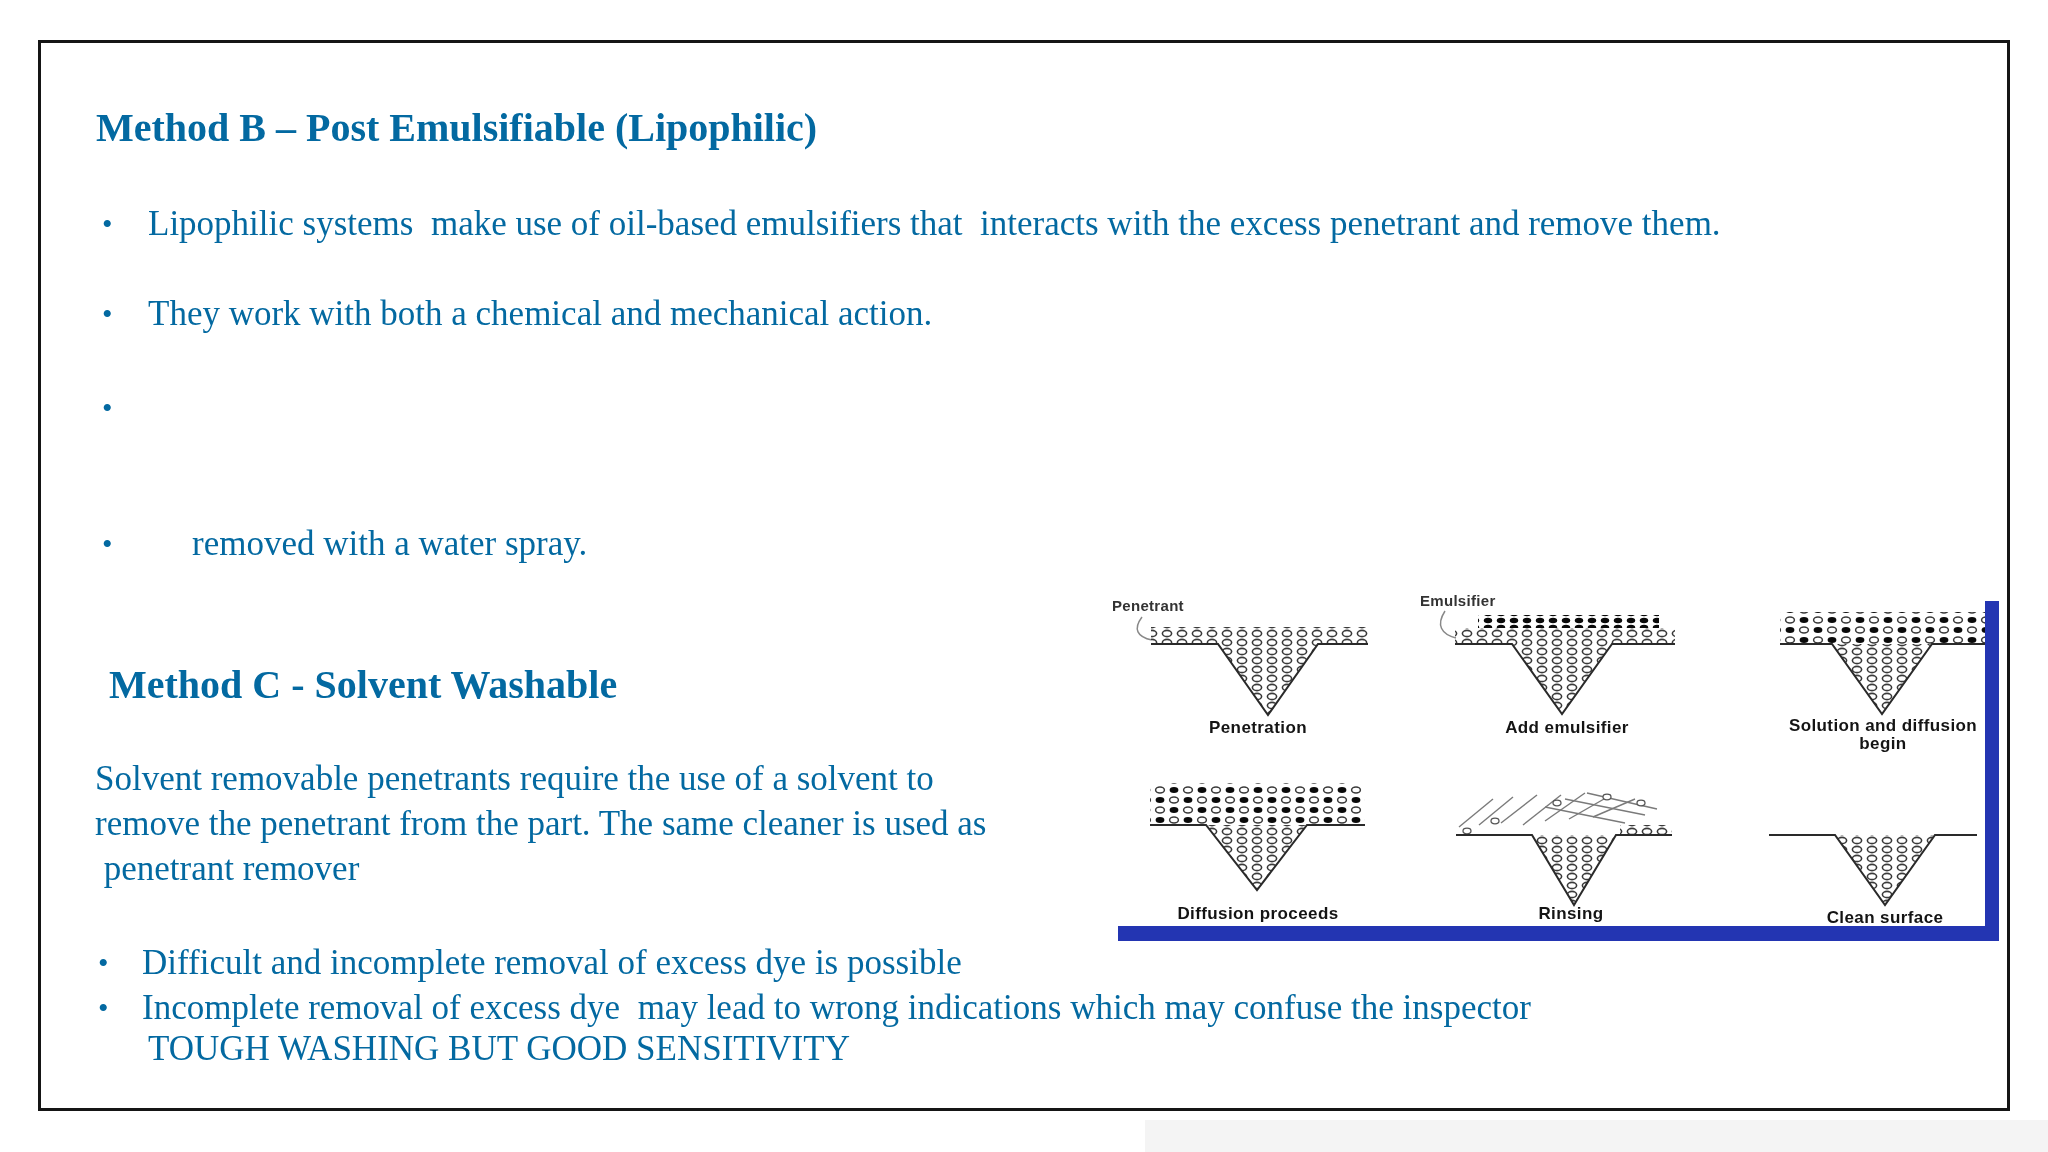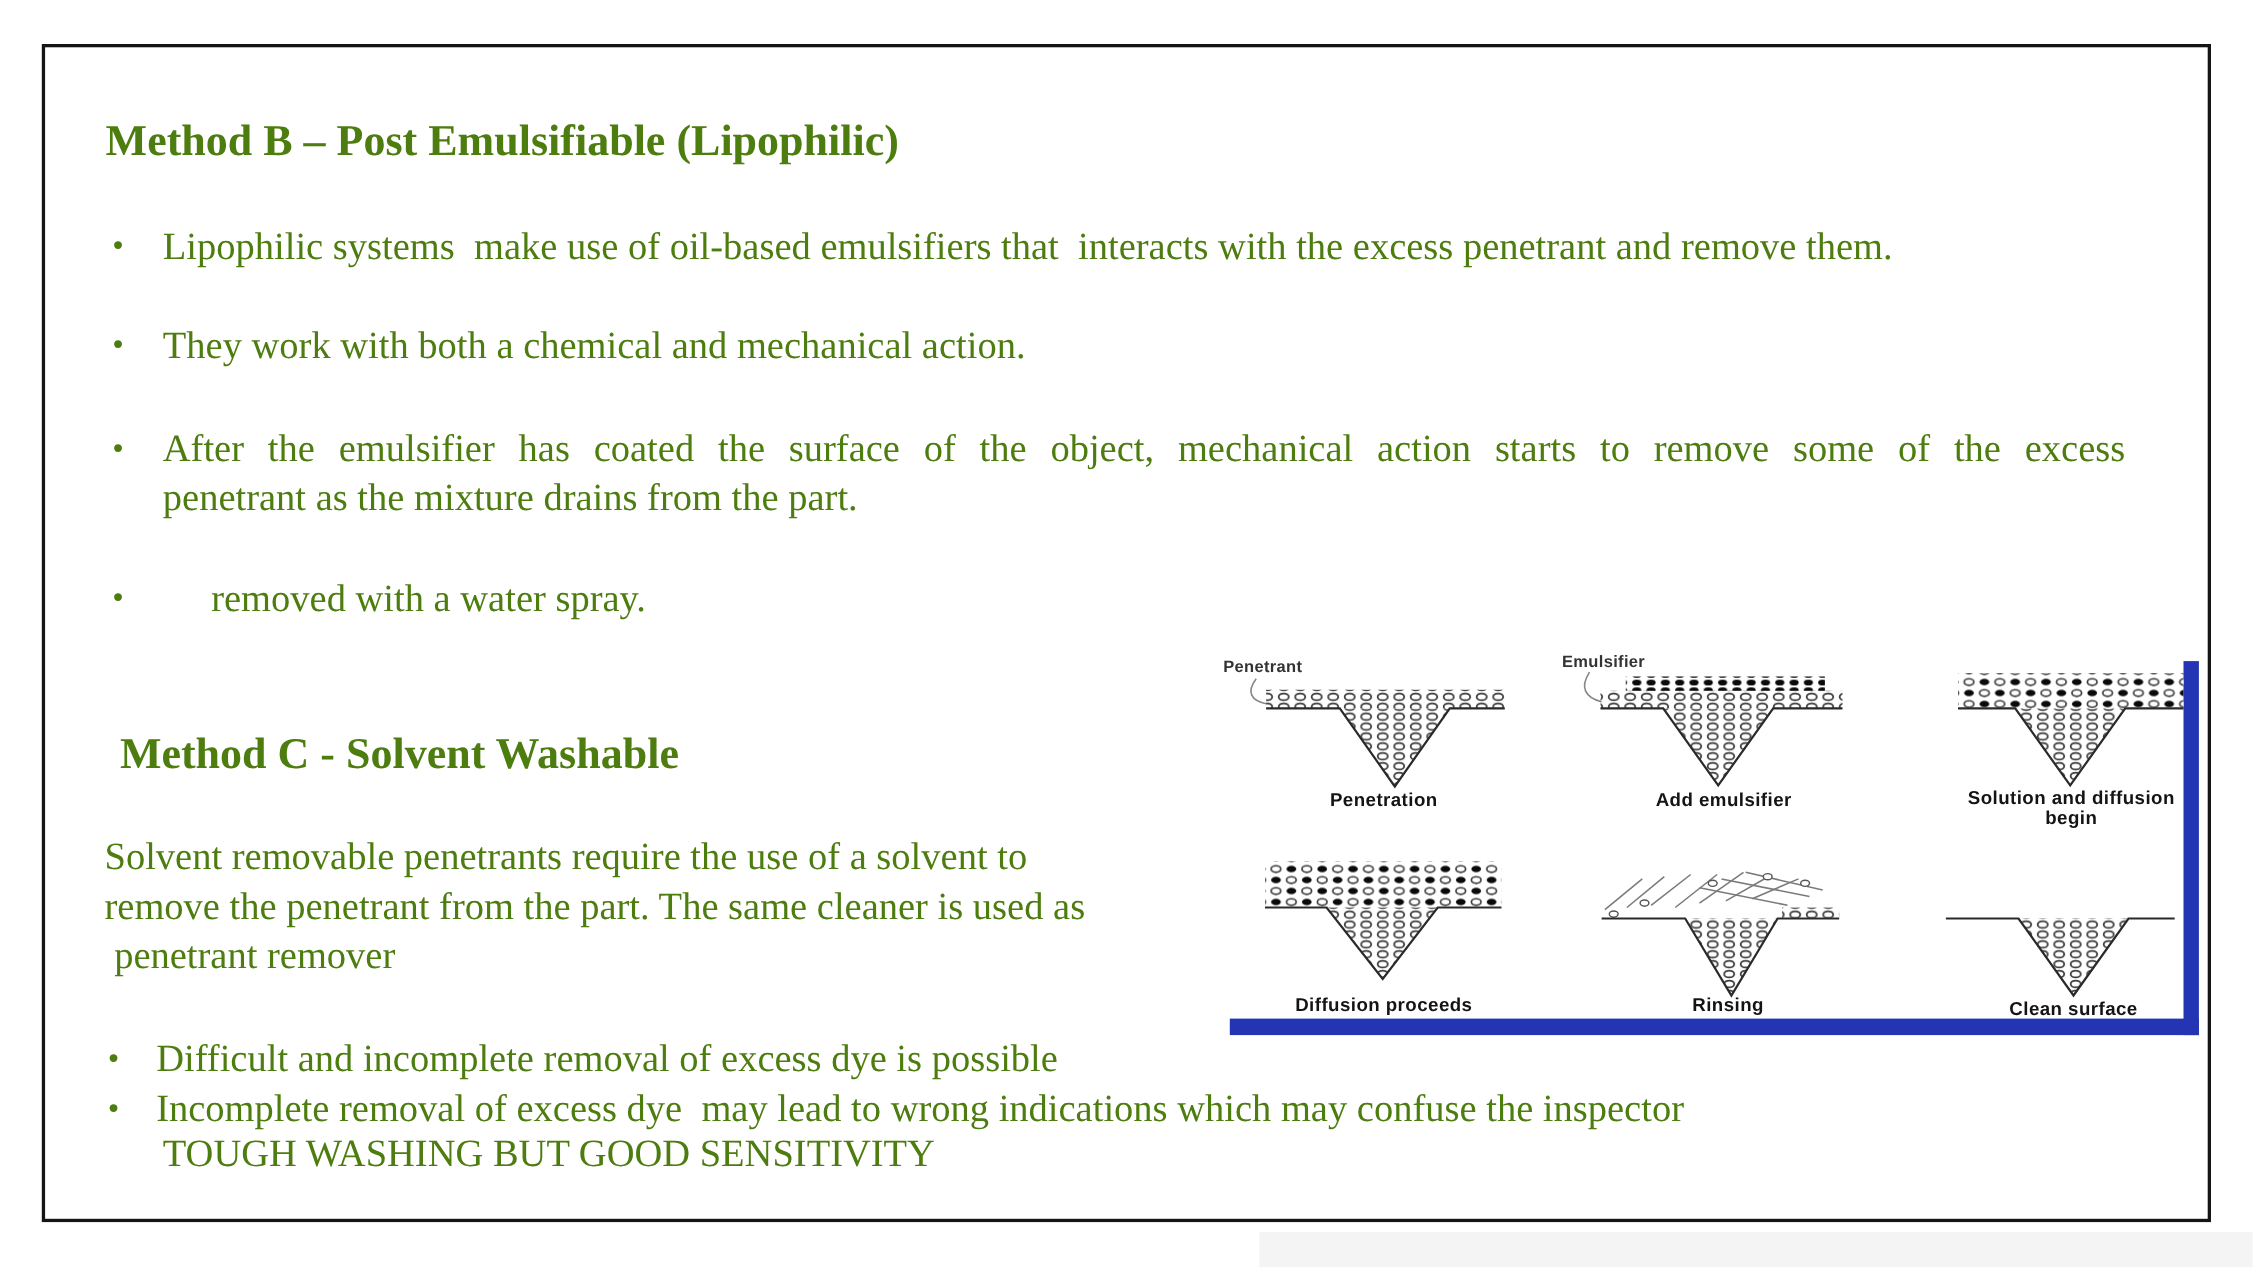--- a/index.html
+++ b/index.html
@@ -1,17 +1,17 @@
 <!DOCTYPE html>
 <html><head>
 <meta charset="utf-8">
 <style>
   html,body{margin:0;padding:0;background:#fff;}
   #stage{position:relative;width:2048px;height:1152px;background:#ffffff;overflow:hidden;
-         font-family:"Liberation Serif",serif;color:#4d7c0f;}
+         font-family:"Liberation Serif",serif;color:#0369a1;}
   .slide-border{position:absolute;left:38px;top:40px;width:1966px;height:1065px;
                 border:3px solid #151515;background:transparent;}
   .txt{position:absolute;font-size:35px;line-height:45px;white-space:pre-wrap;}
   .heading{position:absolute;font-size:40px;line-height:50px;font-weight:bold;white-space:pre;}
   .dot{position:absolute;font-size:30px;line-height:45px;}
   .bwrap{position:absolute;left:148px;width:1784px;}
   .jline{text-align:justify;text-align-last:justify;}
   .caps{white-space:pre-wrap;}
   .bottom-strip{position:absolute;left:1145px;top:1120px;width:903px;height:32px;background:#f4f4f4;}
   svg text{font-family:"Liberation Sans",sans-serif;}
@@ -28,24 +28,20 @@
 
   <div class="heading" style="left:96px;top:103px;">Method B – Post Emulsifiable (Lipophilic)</div>
 
   <div class="dot" style="left:102px;top:201px;">•</div>
   <div class="bwrap txt" style="top:201px;">Lipophilic systems  make use of oil-based emulsifiers that  interacts with the excess penetrant and remove them.</div>
 
   <div class="dot" style="left:102px;top:291px;">•</div>
   <div class="bwrap txt" style="top:291px;">They work with both a chemical and mechanical action.</div>
 
   <div class="dot" style="left:102px;top:385px;">•</div>
-  <div class="bwrap" style="top:385px;">
-    <div class="txt jline" style="position:relative;">After the emulsifier has coated the surface of the object, mechanical action starts to remove some of the excess</div>
-    <div class="txt" style="position:relative;">penetrant as the mixture drains from the part.</div>
-  </div>
 
   <div class="dot" style="left:102px;top:521px;">•</div>
   <div class="bwrap" style="top:521px;">
     <div class="txt" style="position:relative;margin-left:44px;">removed with a water spray.</div>
   </div>
 
   <div class="heading" style="left:109px;top:660px;">Method C - Solvent Washable</div>
 
   <div class="txt" style="left:95px;top:756px;width:1040px;">Solvent removable penetrants require the use of a solvent to
 remove the penetrant from the part. The same cleaner is used as

